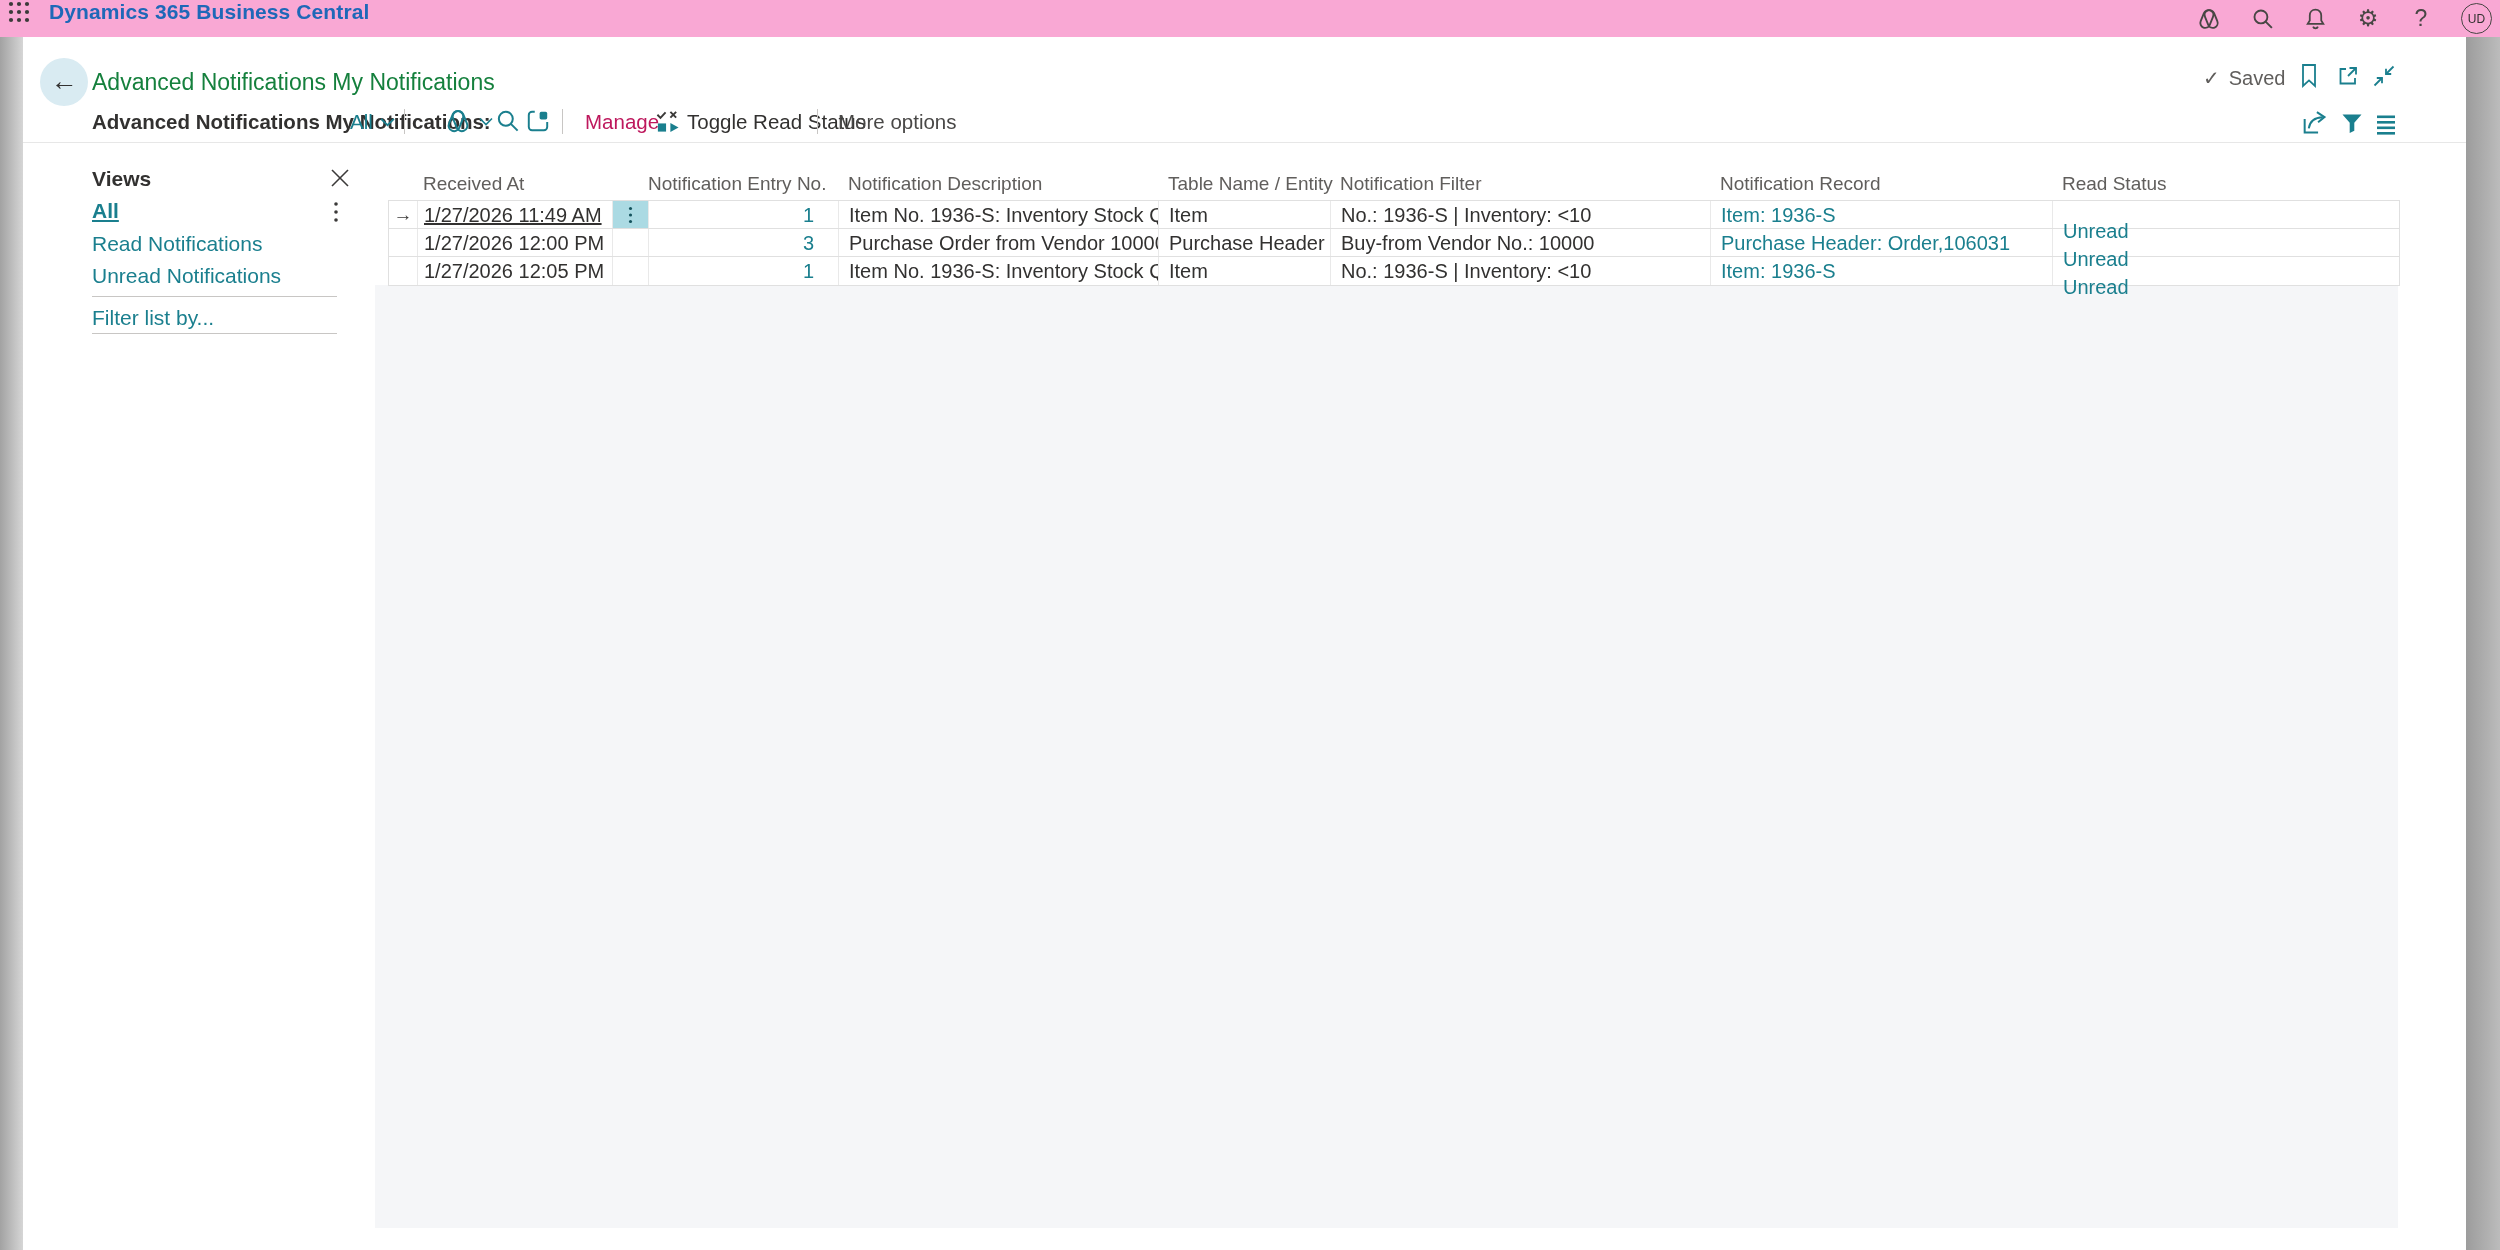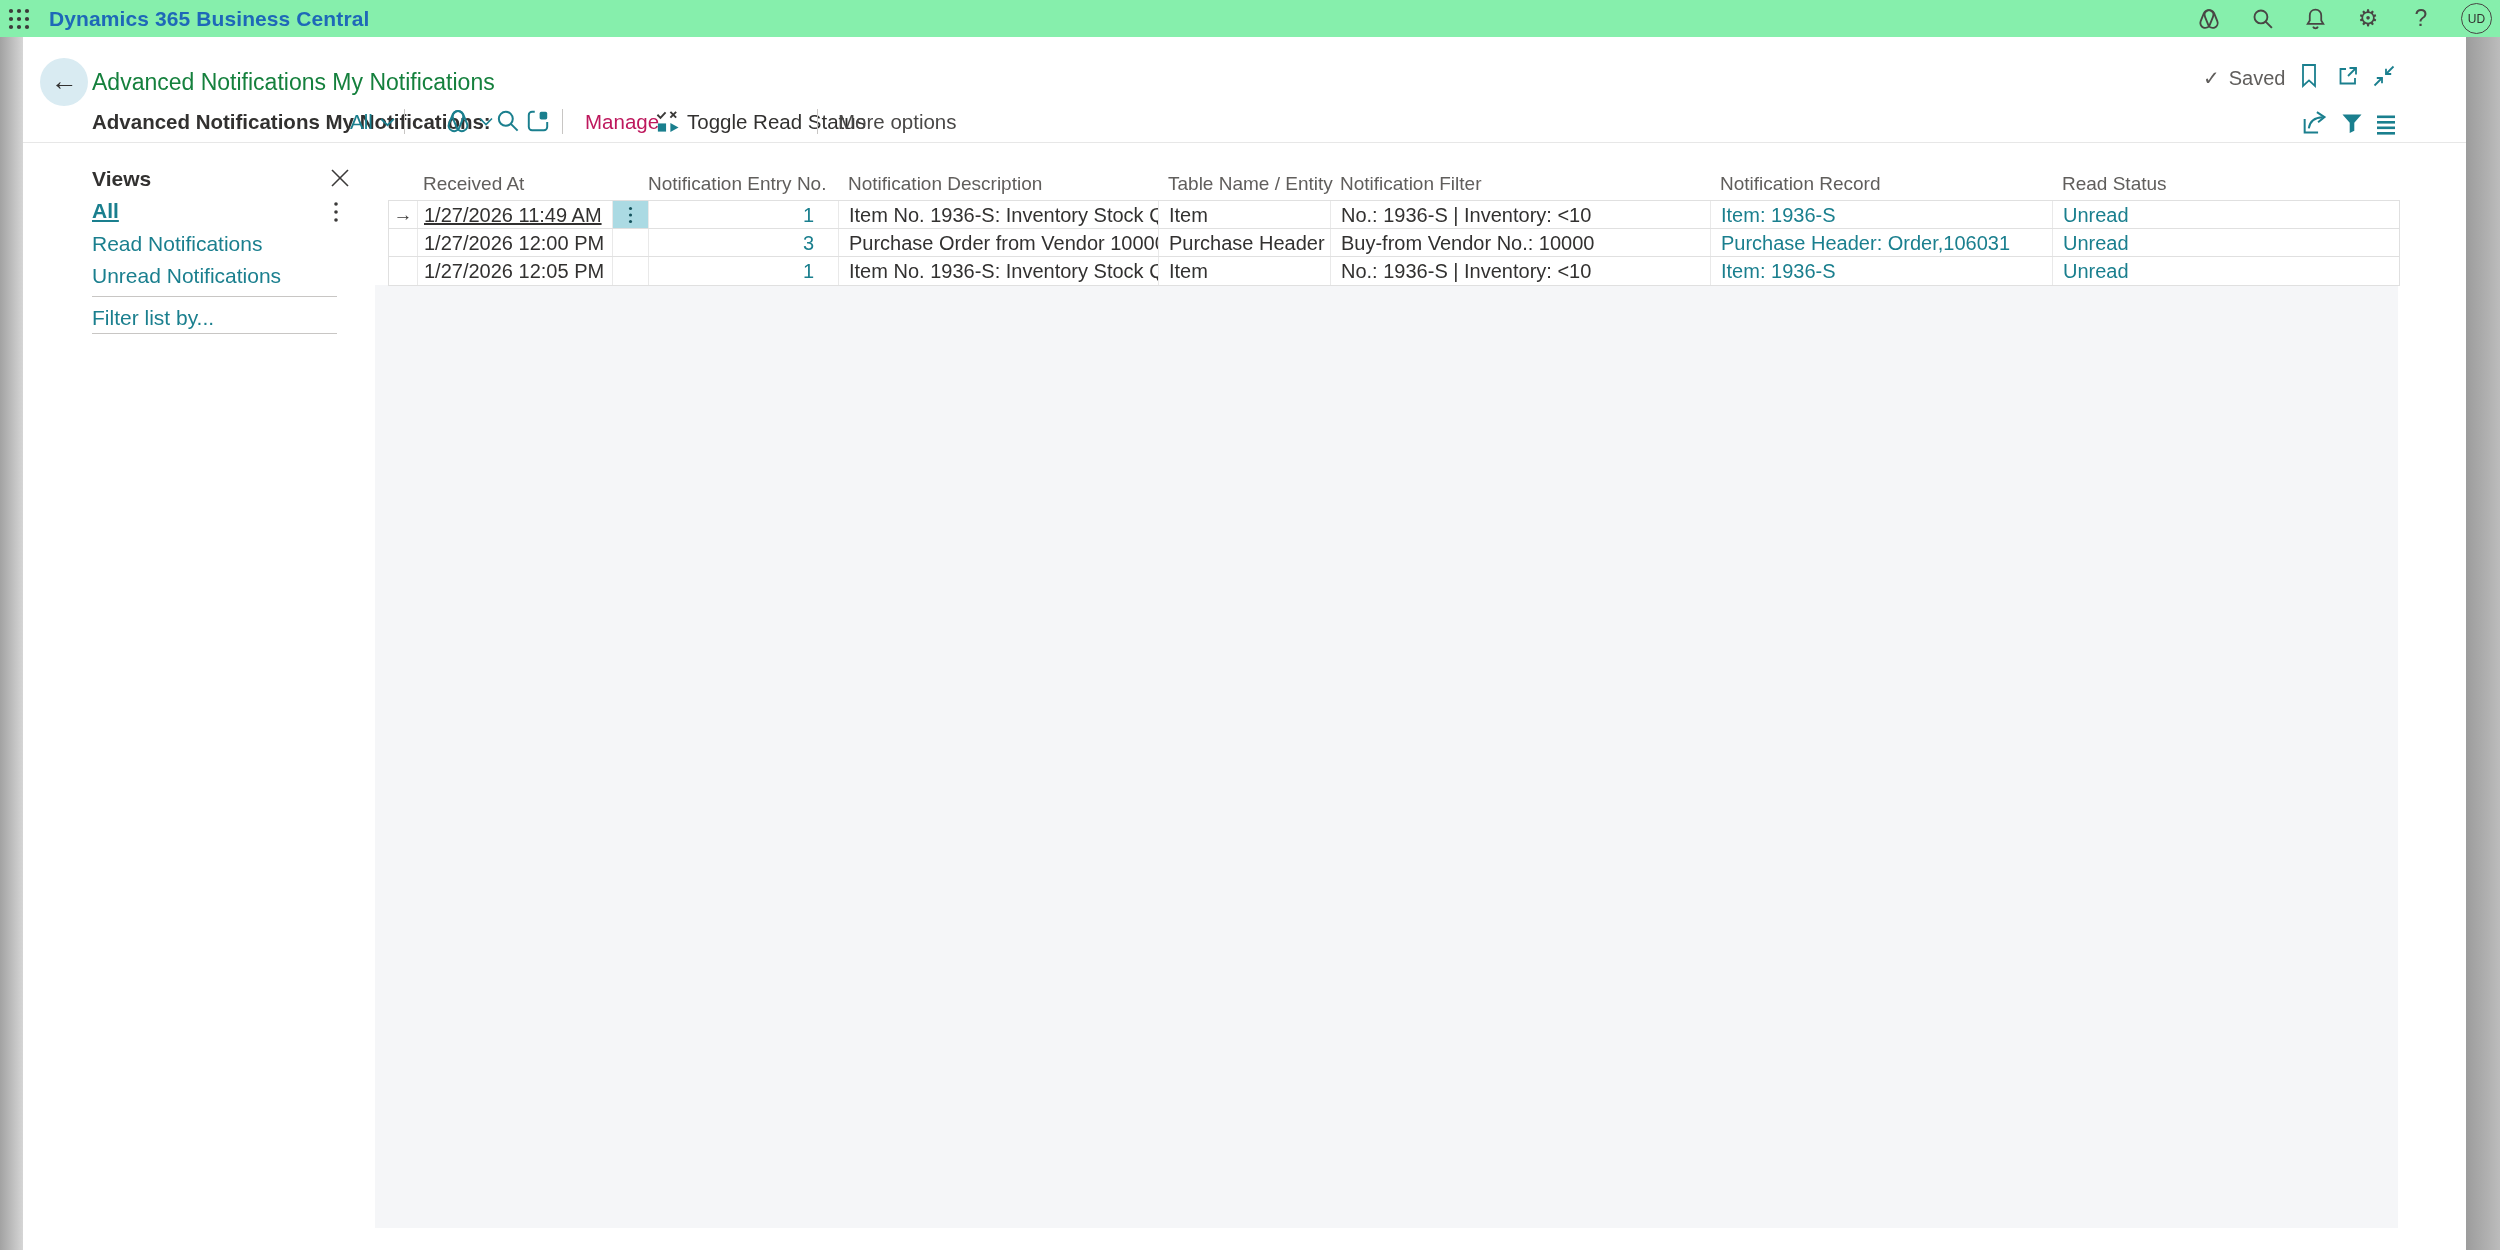--- a/index.html
+++ b/index.html
@@ -9,22 +9,22 @@
     background: #ffffff;
     font-family: "Liberation Sans", sans-serif;
     color: #323130;
     overflow: hidden;
   }
   .abs { position: absolute; }
 
   
   .topbar {
     left:0; top:0; width:2500px; height:37px;
-    background:#86efac;
-    display:flex; align-items:center;
+    background:#f9a8d4;
+    display:flex; align-items:flex-start;
   }
   .waffle { margin-left:7px; width:24px; height:24px; cursor:pointer; }
   .app-title {
     margin-left:18px;
     font-size:21px; font-weight:700; color:#1e68b8; cursor:pointer;
     letter-spacing:0.1px;
   }
   .topbar-right {
     position:absolute; right:8px; top:0; height:37px;
     display:flex; align-items:center; gap:27px;
@@ -80,21 +80,21 @@
     border:1px solid #e0e0e0; background:#ffffff;
   }
   .grid-row { display:flex; height:28px; border-bottom:1px solid #e0e0e0; background:#fff; }
   .grid-row:last-child { border-bottom:none;justify-content:space-between; }
   .cell {
     height:100%; border-right:1px solid #e9e9e9;
     font-size:20px; line-height:26px; color:#323130;
     white-space:nowrap; overflow:hidden;
     display:flex; align-items:center;
   }
-  .cell:last-child { border-right:none; }
+  .cell:last-child { border-right:none;margin-top:16px; }
   .c-ind    { width:29px;  justify-content:center; color:#3b3a39; font-size:19px; }
   .c-recv   { width:195px; padding-left:6px; }
   .c-menu   { width:36px;  justify-content:center; }
   .c-entry  { width:190px; justify-content:flex-end; padding-right:24px; }
   .c-desc   { width:320px; padding-left:10px; }
   .c-entity { width:172px; padding-left:10px; }
   .c-filter { width:380px; padding-left:10px; }
   .c-record { width:342px; padding-left:10px; }
   .c-status { width:346px; padding-left:10px; }
   .link { color:#1a7f8e; cursor:pointer; }

